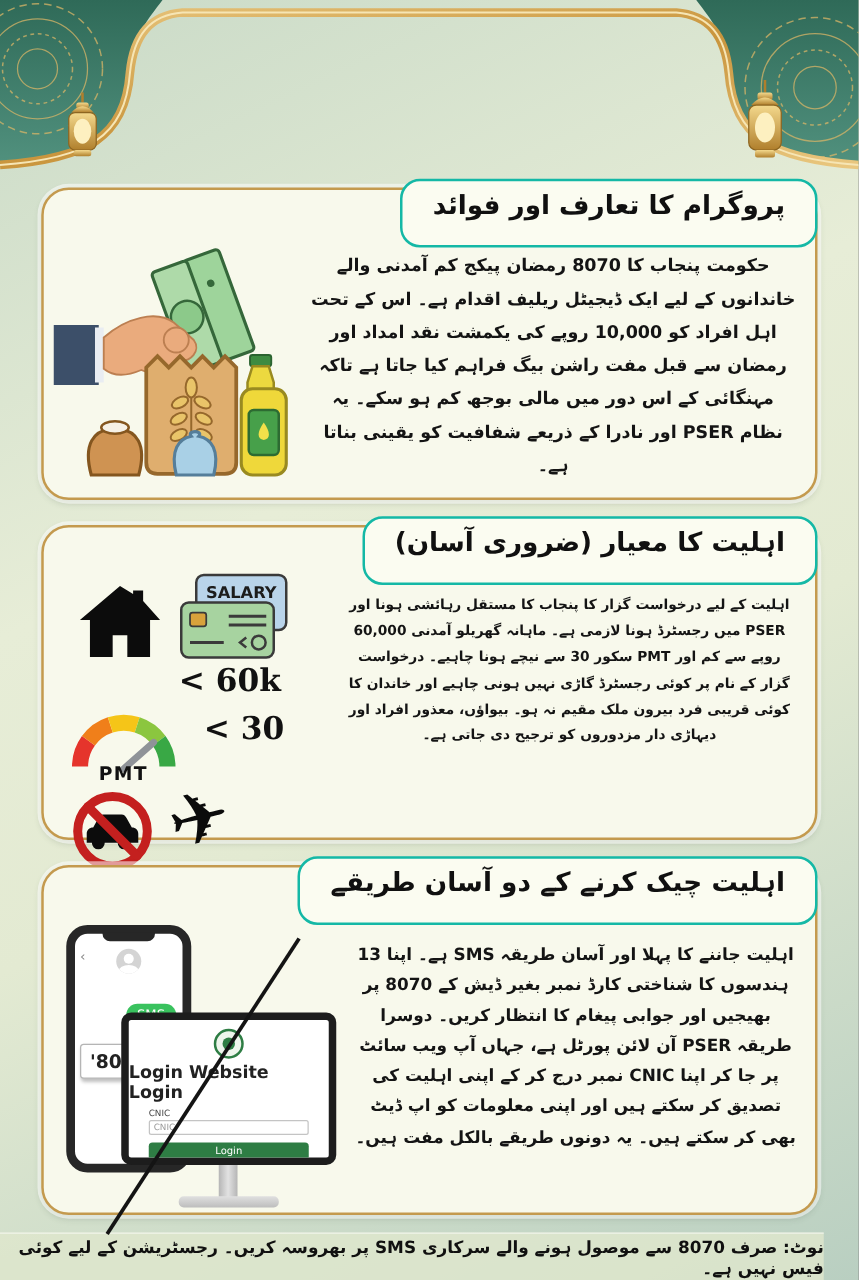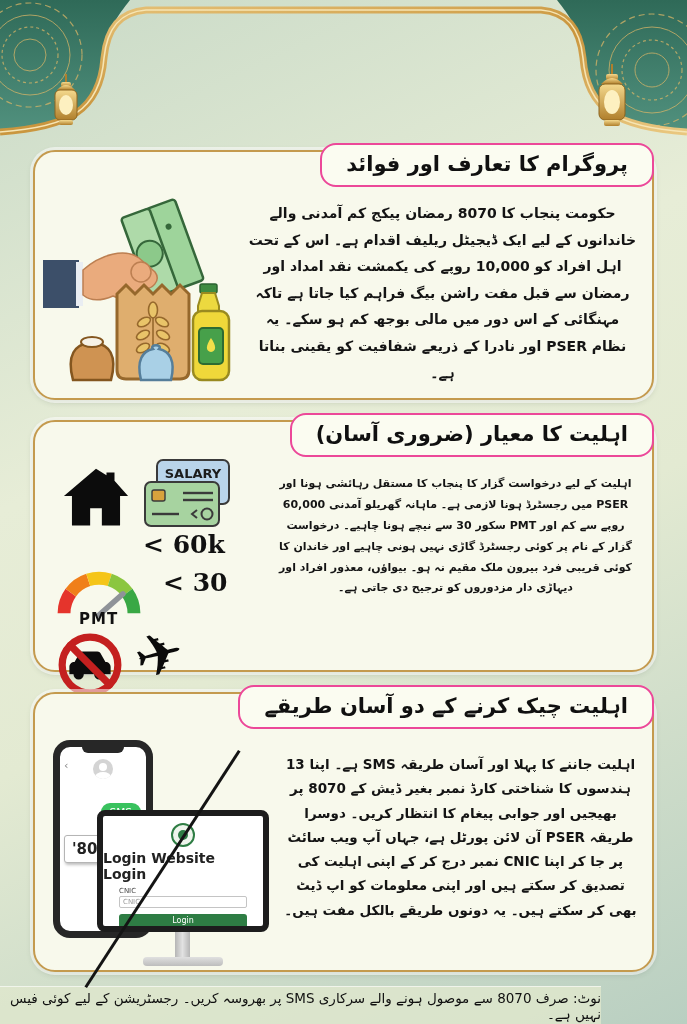--- a/index.html
+++ b/index.html
@@ -21,22 +21,22 @@
   .card {
     position:absolute; left:33px; width:621px; background:#f8f9ec;
     border:2px solid #c49a4e; border-radius:22px;
     box-shadow:0 0 0 3px rgba(255,255,255,.55), 0 2px 6px rgba(60,80,60,.25);
   }
   #card1 { top:150px; height:250px; }
   #card2 { top:420px; height:252px; }
   #card3 { top:692px; height:280px; }
   .card-title {
     position:absolute; top:-9px; right:-2px; z-index:2;
-    background:#fbfcf1; border:2px solid #ec4899; border-radius:16px;
-    padding:7px 24px 9px; direction:rtl;
+    background:#fbfcf1; border:2px solid #14b8a6; border-radius:16px;
+    padding:7px 24px 20px; direction:rtl;
     font-weight:bold; font-size:21px; color:#101010; white-space:nowrap;
   }
   .card-body {
     position:absolute; direction:rtl; text-align:center; color:#141414;
     font-size:14px; line-height:1.9; font-weight:bold;
   }
   #card1 .card-body { top:48px; right:14px; left:212px; }
   #card2 .card-body { top:52px; right:14px; left:238px; font-size:11px; }
   #card3 .card-body { top:58px; right:14px; left:248px; font-size:13.5px; line-height:1.8; }
   
@@ -73,24 +73,24 @@
   .login-title { font-size:14px; font-weight:bold; color:#222; }
   .cnic-label { font-size:7px; color:#444; text-align:left; margin:5px 0 1px 16px; }
   .cnic-input { margin:0 16px; height:12px; border:1px solid #c4c4c4; border-radius:2px; font-size:7px; color:#9a9a9a; text-align:left; padding:1px 0 0 3px; background:#fff; }
   .login-btn { margin:6px 16px 0; height:14px; background:#2e7d44; border-radius:3px; color:#fff; font-size:8px; text-align:center; line-height:14px; }
   .forgot { font-size:6.5px; color:#777; text-align:left; margin-top:4px; }
   .monitor-stand { position:absolute; left:130px; top:192px; width:15px; height:27px; background:linear-gradient(90deg,#b5b5b5,#e2e2e2,#b5b5b5); z-index:2; }
   .monitor-base  { position:absolute; left:98px; top:217px; width:80px; height:9px; background:linear-gradient(#e0e0e0,#bdbdbd); border-radius:4px; z-index:2; }
   .diag-line { position:absolute; left:116px; top:-12px; width:3px; height:282px; background:#141414; transform:rotate(33deg); z-index:3; }
   
   .footer-band {
-    position:absolute; left:0; bottom:0; width:601px; height:38px;
+    position:absolute; left:0; bottom:0; width:659px; height:38px;
     background:rgba(222,230,205,.85); border-top:1px solid rgba(255,255,255,.6);
     display:flex; align-items:center; justify-content:center;
-    direction:rtl; font-size:13.5px; font-weight:normal; color:#101010;
+    direction:rtl; font-size:13.5px; font-weight:bold; color:#101010;
   }
 </style>
 </head>
 <body>
 
 <div id="stage">
 
   <svg class="header-art" viewBox="0 0 687 150" aria-hidden="true">
     <defs>
       <linearGradient id="teal" x1="0" y1="0" x2="0" y2="1">

